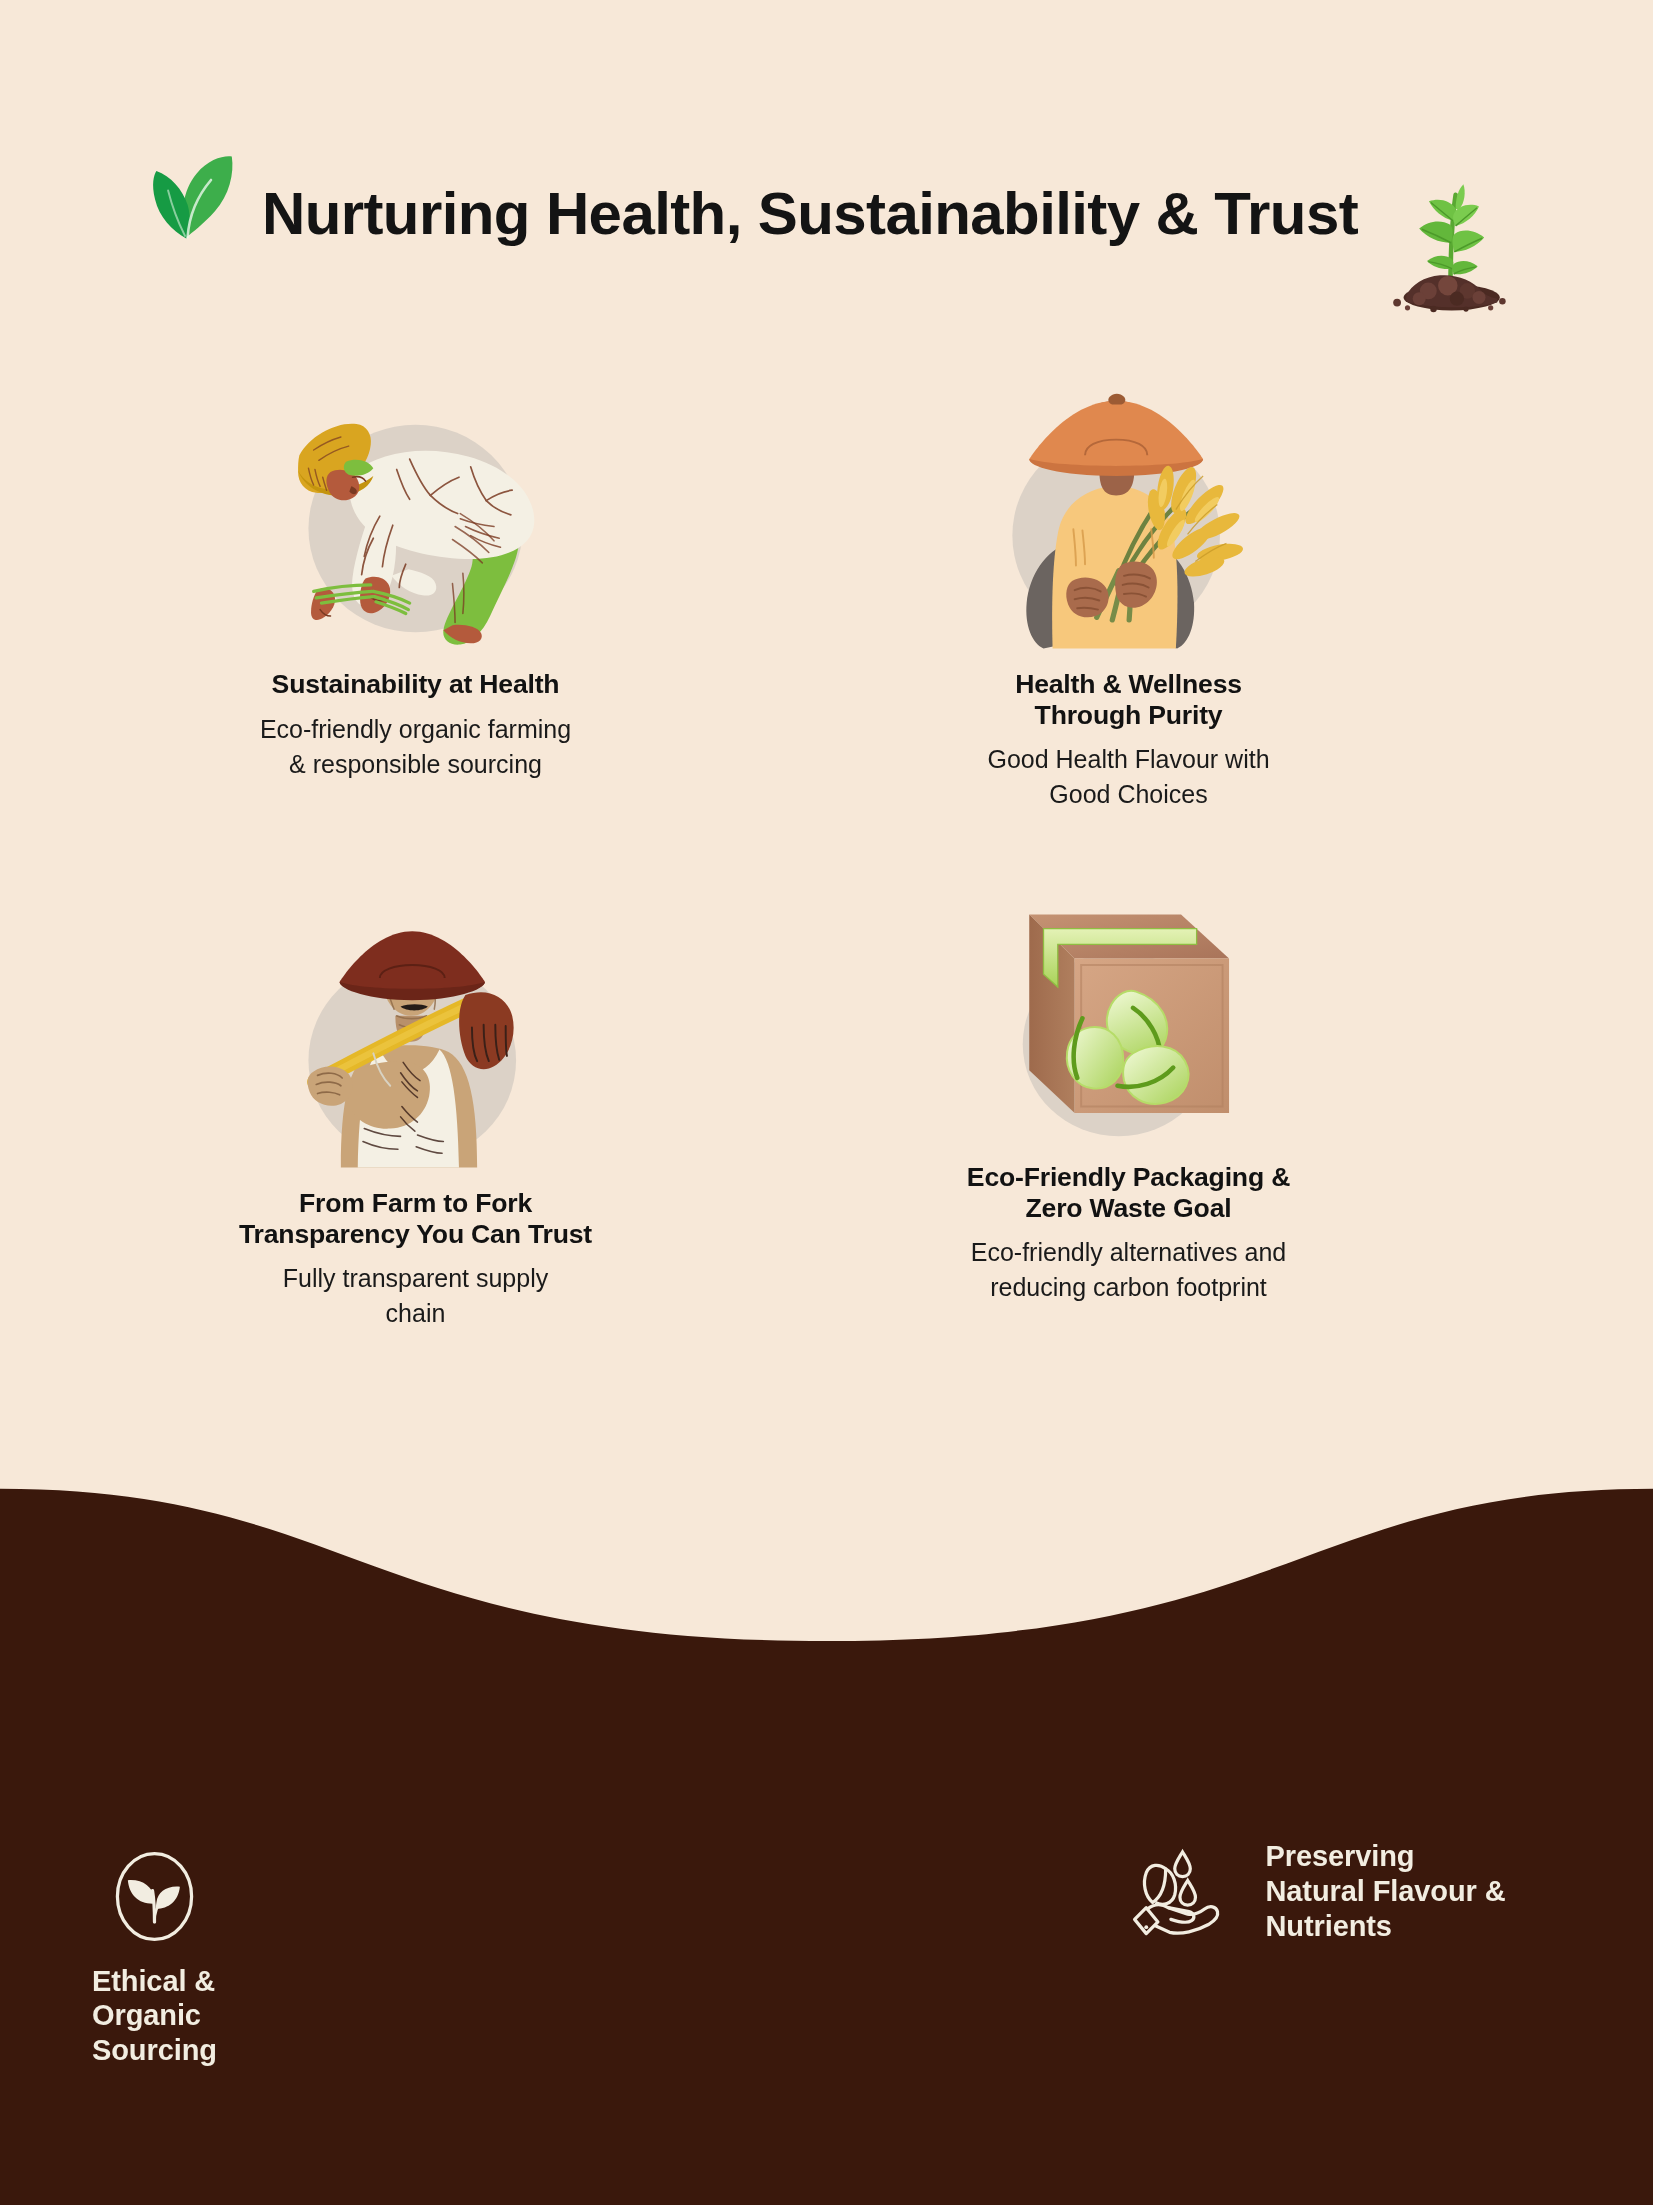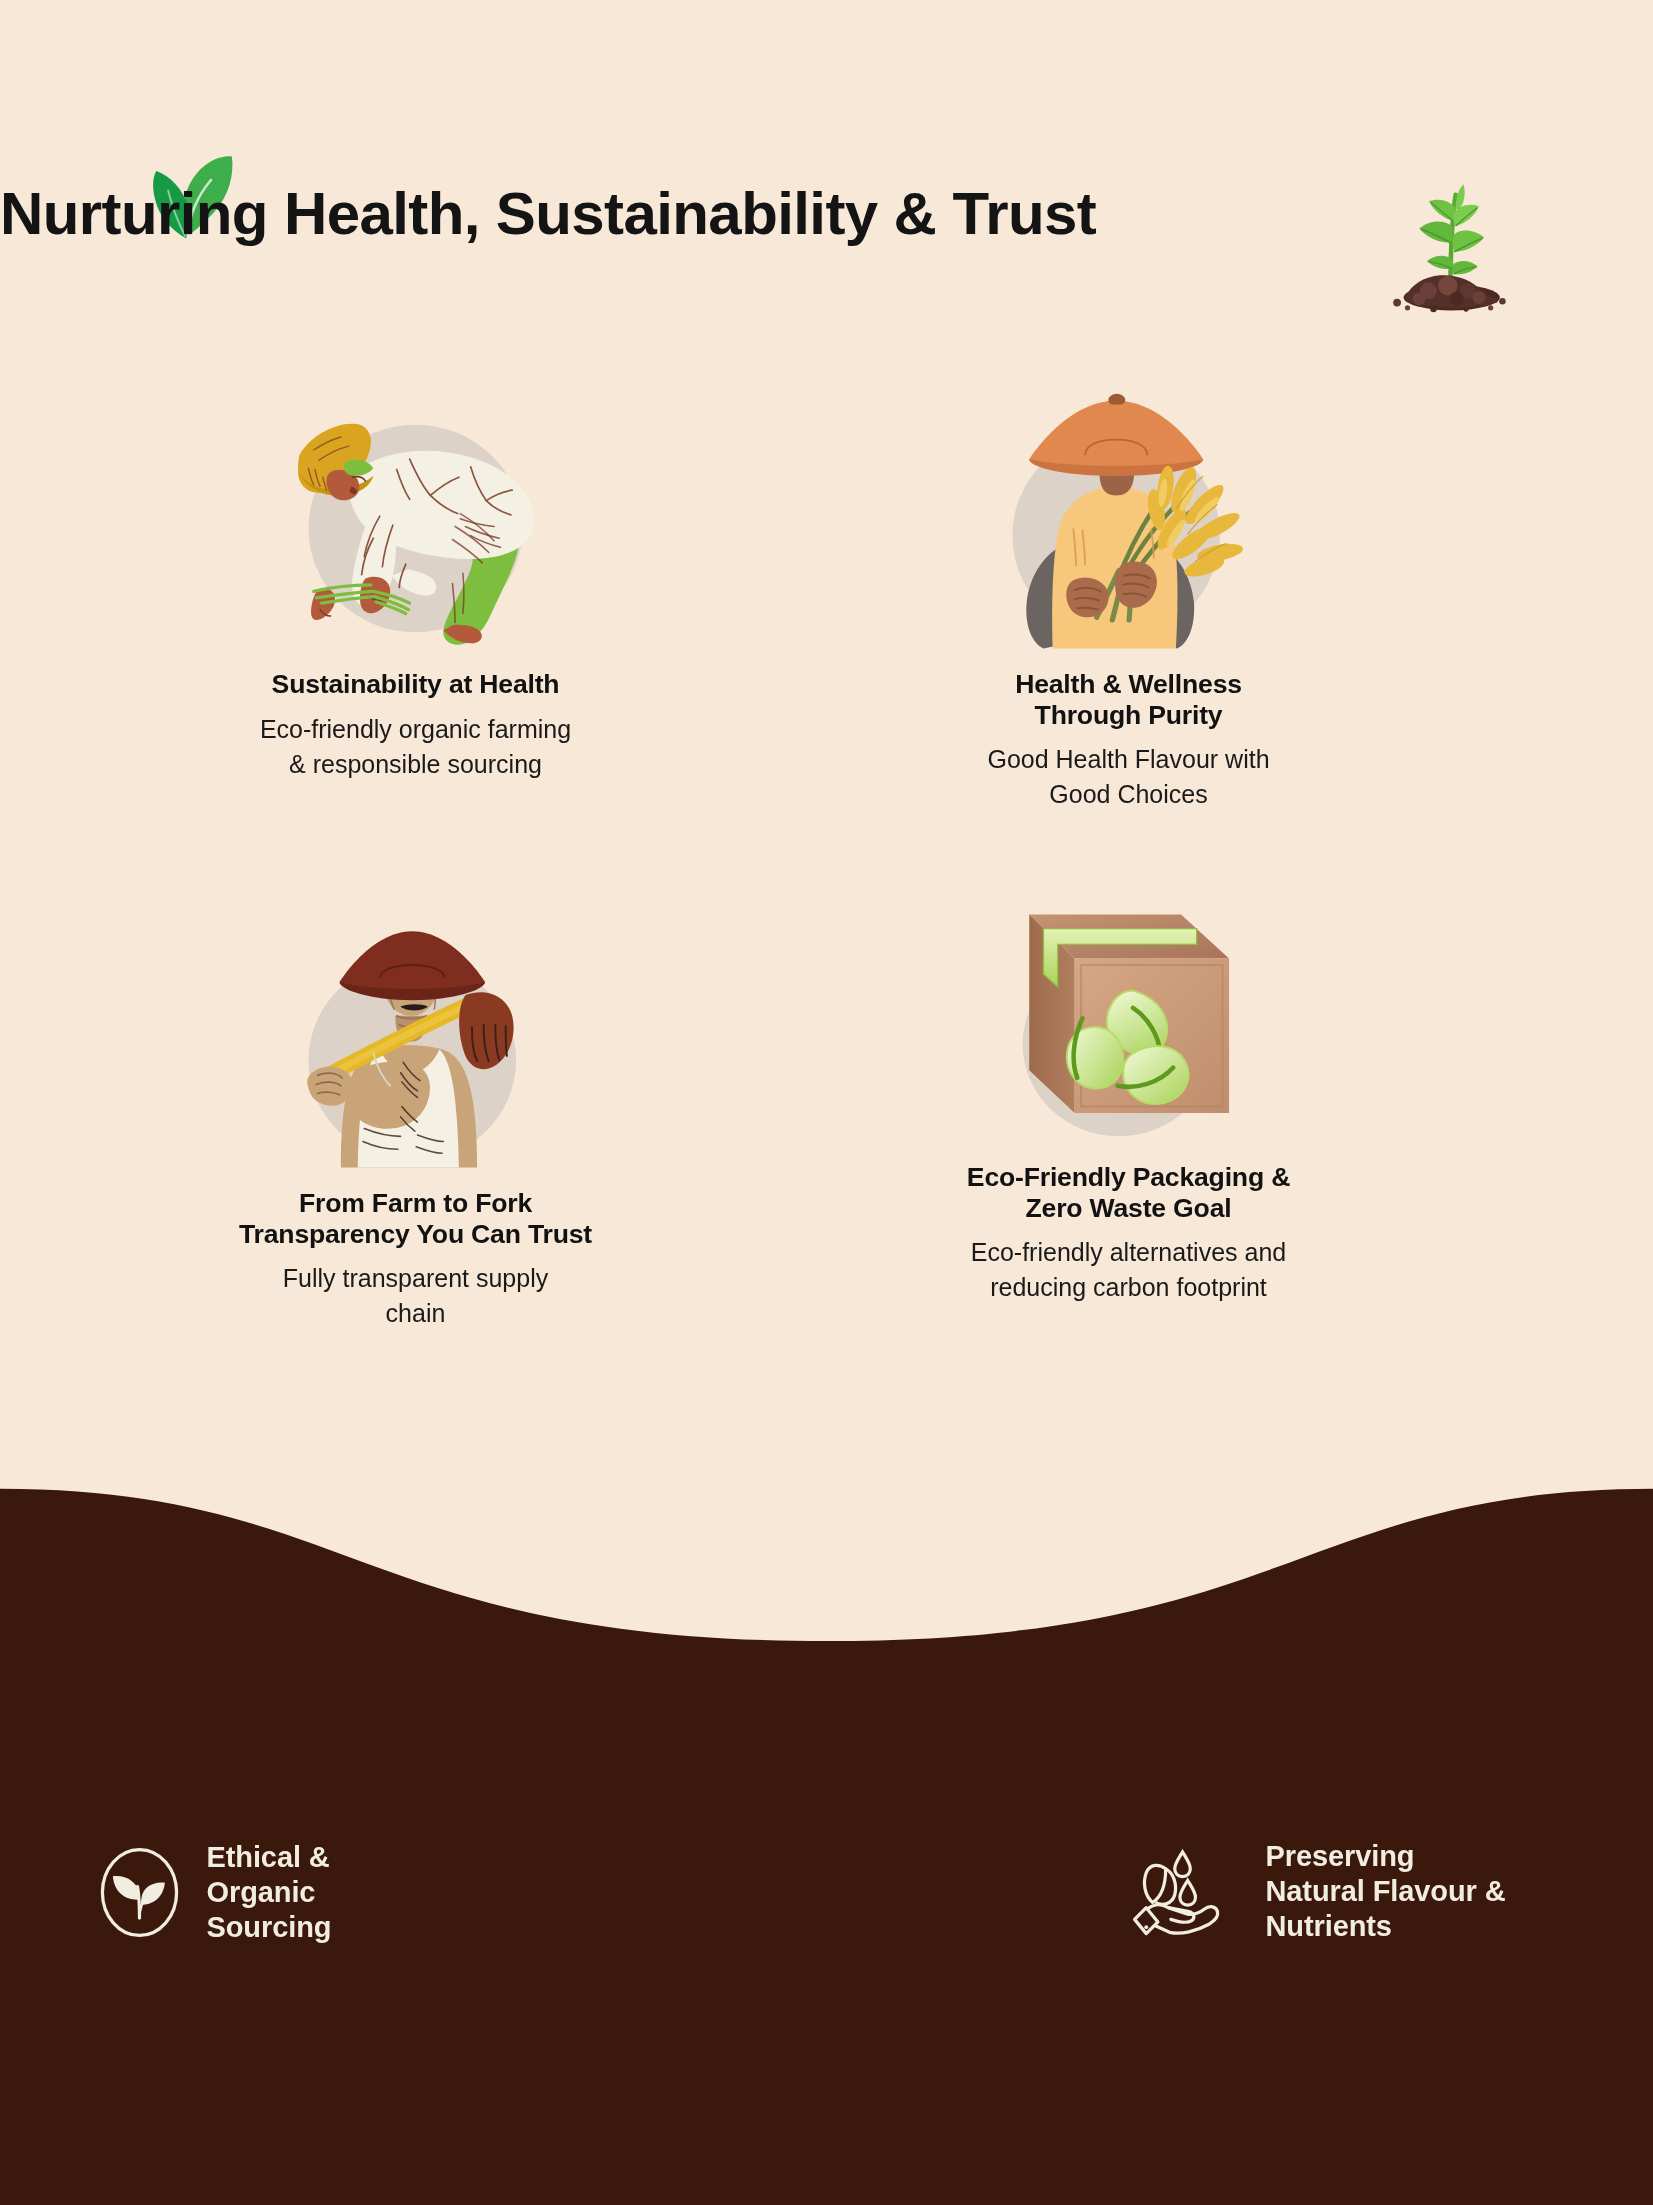--- a/index.html
+++ b/index.html
@@ -38,20 +38,21 @@
     left: 0;
     top: 182px;
     width: 1654px;
     height: 130px;
   }
   .header-title {
     position: absolute;
     left: 0;
     top: 0;
     width: 1620px;
+    text-align: center;
     font-size: 60px;
     font-weight: 700;
     color: #141414;
     letter-spacing: -0.6px;
     white-space: nowrap;
     line-height: 1.08;
   }
   .leaf-deco {
     position: absolute;
     left: 146px;
@@ -506,21 +507,21 @@
       </div>
       <div class="card-title" style="white-space:pre-line">Eco-Friendly Packaging &amp;
 Zero Waste Goal</div>
       <div class="card-desc" style="white-space:pre-line">Eco-friendly alternatives and
 reducing carbon footprint</div>
     </div>
   </div>
 
   <div class="badges">
 
-    <div class="badge" style="left:92px; top:4px;">
+    <div class="badge" style="left:92px; top:13px;flex-direction:column;">
       <div class="badge-icon">
         <svg viewBox="0 0 146 146" xmlns="http://www.w3.org/2000/svg">
           <ellipse cx="73" cy="73" rx="57" ry="66" fill="none" stroke="#F2EDE1" stroke-width="5"></ellipse>
           <path d="M73 112 C73 92 72 76 70 64" stroke="#F2EDE1" stroke-width="5" fill="none" stroke-linecap="round"></path>
           <path d="M70 84 C48 84 34 70 32 48 C54 46 70 58 72 74 C73 80 72 82 70 84 Z" fill="#F2EDE1"></path>
           <path d="M76 92 C94 92 110 80 112 58 C92 56 78 66 76 82 C75 88 75 90 76 92 Z" fill="#F2EDE1"></path>
           <path d="M73 112 C73 98 76 88 84 80" stroke="#F2EDE1" stroke-width="4" fill="none" stroke-linecap="round"></path>
         </svg>
       </div>
       <div class="badge-label">Ethical &amp;

